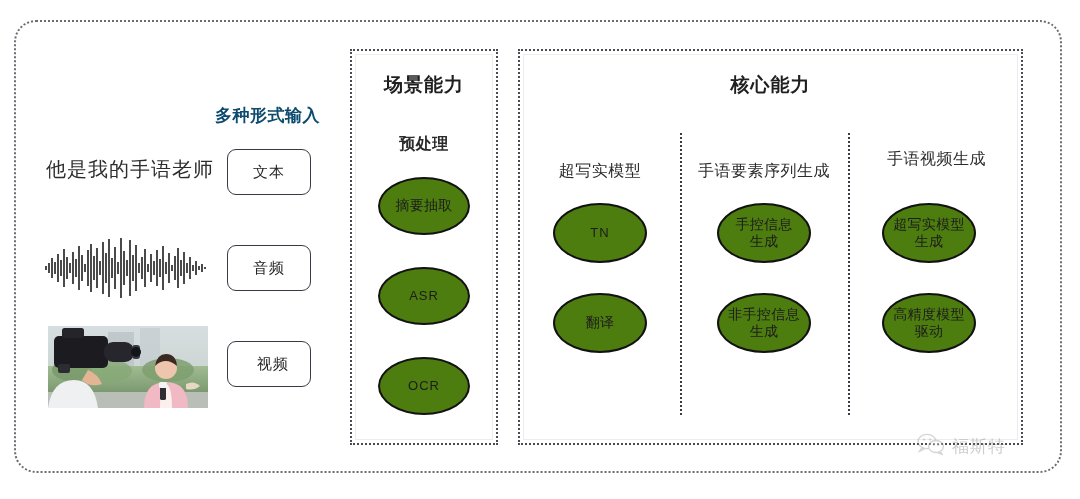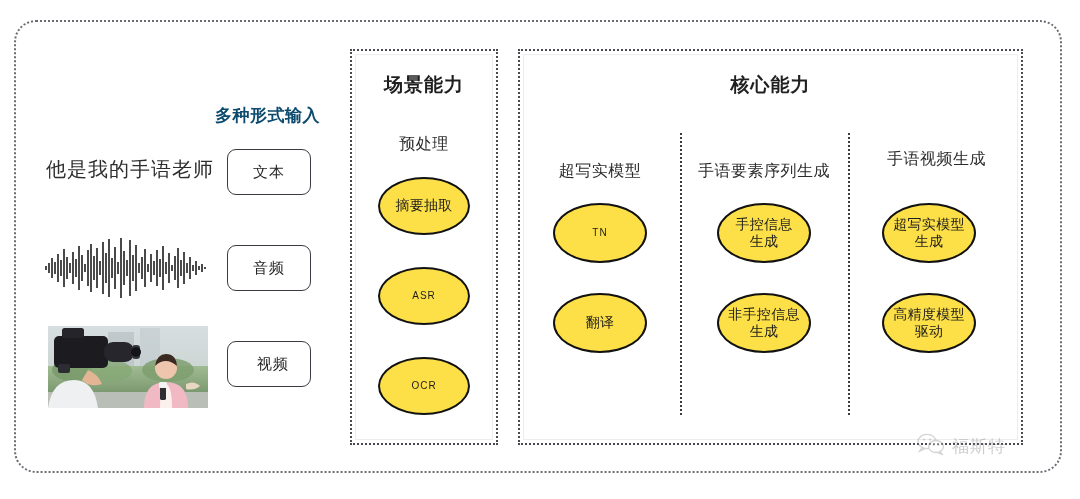--- a/index.html
+++ b/index.html
@@ -95,33 +95,33 @@
     height: 282px;
     border-left: 2px dotted #3a3a42;
     width: 0;
   }
 
   
   .ellipse {
     position: absolute;
     border: 2.2px solid #121212;
     border-radius: 50%;
-    background: #fde047;
+    background: #4d7c0f;
     display: flex;
     align-items: center;
     justify-content: center;
     text-align: center;
     font-size: 14px;
     line-height: 1.22;
     color: #1c1c1c;
     box-sizing: border-box;
     white-space: pre-line;
     letter-spacing: .3px;
   }
-  .ellipse.latin { font-size: 10px; letter-spacing: 1px; }
+  .ellipse.latin { font-size: 13px; letter-spacing: 1px; }
 
   
   #input-heading {
     position: absolute;
     left: 215px;
     top: 104px;
     font-size: 17px;
     font-weight: bold;
     color: #0c4a6e;
     letter-spacing: .5px;
@@ -307,21 +307,21 @@
     </svg>
   </div>
 
   <div class="chip" id="chip-text">文本</div>
   <div class="chip" id="chip-audio">音频</div>
   <div class="chip" id="chip-video">视频</div>
 
   <div class="panel" id="scene-panel">
     <div class="panel-inner-edge"></div>
     <div class="panel-title">场景能力</div>
-    <div class="section-label" style="left:0;right:0;top:83px;">预处理</div>
+    <div class="section-label" style="left:0;right:0;top:83px;font-weight:bold;">预处理</div>
 
     <div class="ellipse" style="left:26px;top:126px;width:92px;height:58px;">摘要抽取</div>
     <div class="ellipse latin" style="left:26px;top:216px;width:92px;height:58px;">ASR</div>
     <div class="ellipse latin" style="left:26px;top:306px;width:92px;height:58px;">OCR</div>
   </div>
 
   <div class="panel" id="core-panel">
     <div class="panel-inner-edge"></div>
     <div class="panel-title">核心能力</div>
 

